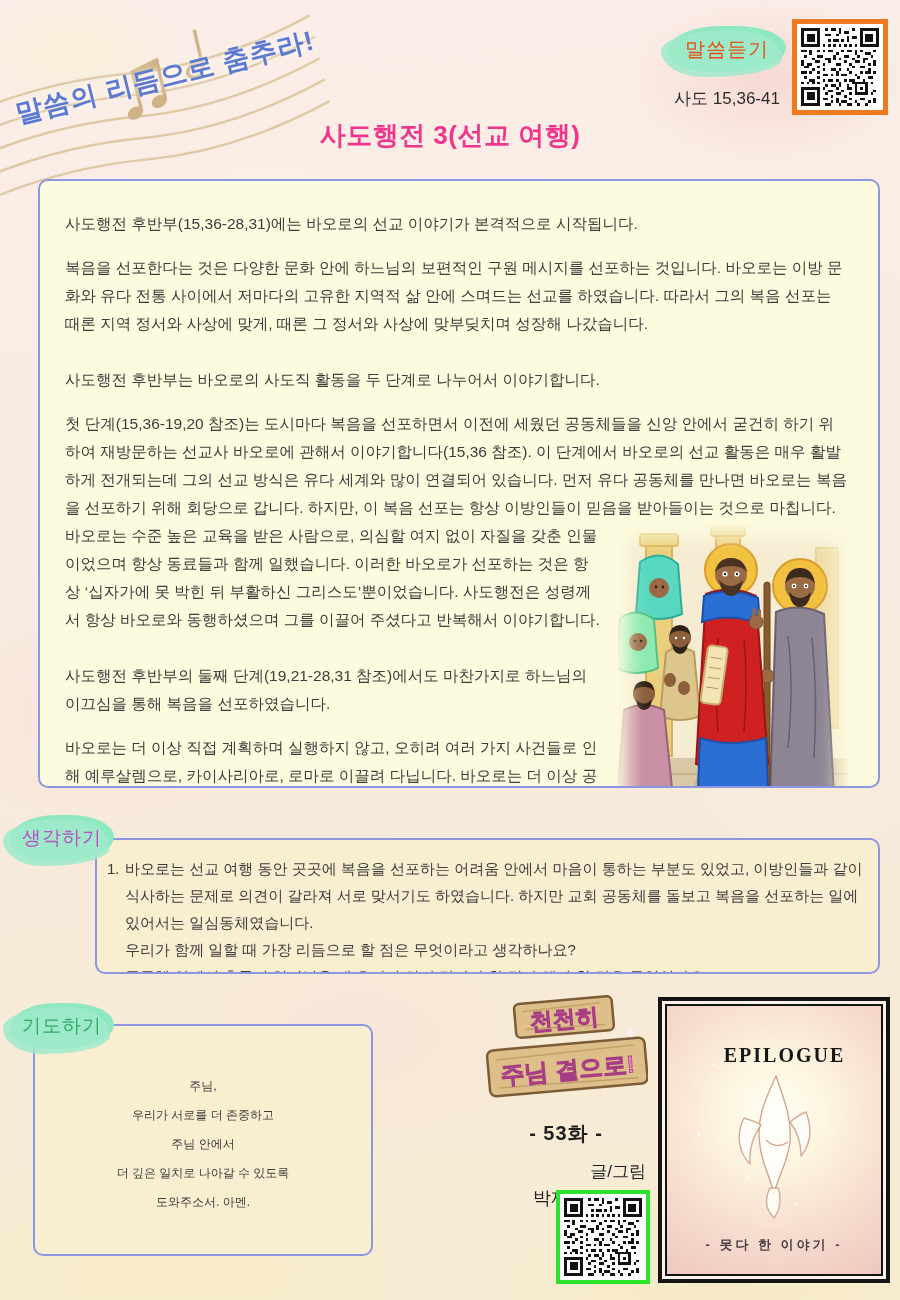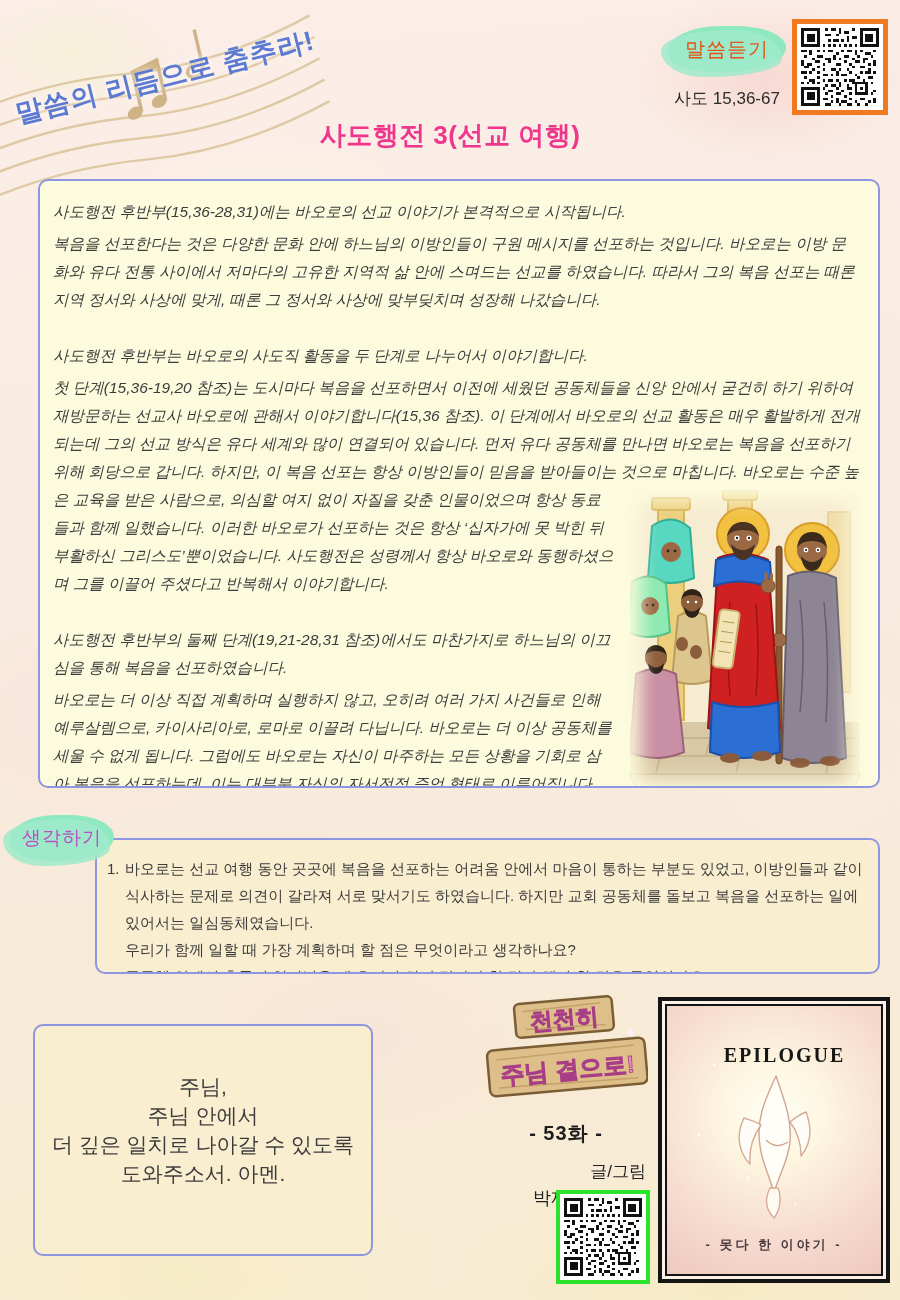--- a/index.html
+++ b/index.html
@@ -40,31 +40,31 @@
   .qr-orange{left:792px;top:19px;width:80px;height:80px;border:5px solid #ef7a1f;}
   .qr-green{left:556px;top:1190px;width:80px;height:80px;border:4px solid #2be32b;}
   .title{position:absolute;left:0;top:118px;width:900px;margin:0;text-align:center;
     font-size:26px;font-weight:800;color:#f0368c;letter-spacing:0.5px;}
   
   .box{position:absolute;border:2px solid #8d96e0;border-radius:10px;box-sizing:border-box;
     color:#3c3c3c;overflow:hidden;}
   .box-learn{left:38px;top:179px;width:842px;height:609px;background:#fdfbdd;
     padding:13px 14px 0 9px;font-size:15.5px;line-height:28px;}
   .box-learn .block{margin-bottom:28px;}
-  .box-learn p{margin:4px;font-style:italic;}
+  .box-learn p{margin:16px;}
   .illu{position:relative;float:right;width:230px;height:300px;margin:4px 0 6px 14px;
     border-radius:18px;overflow:hidden;}
   .illu::after{content:"";position:absolute;inset:0;border-radius:18px;
     box-shadow:inset 0 0 18px 10px #fdfbdd;}
   .box-think{left:95px;top:838px;width:785px;height:136px;background:#faeed0;
     padding:15px 14px 0 10px;font-size:15px;line-height:27px;}
   .qitem{display:flex;}
   .qnum{flex:0 0 18px;}
   .box-pray{left:33px;top:1024px;width:340px;height:232px;background:#faeed0;
-    text-align:center;padding-top:46px;font-size:21px;line-height:29px;}
+    text-align:center;padding-top:46px;font-size:12px;line-height:29px;}
   
   .series{position:absolute;left:480px;top:994px;width:172px;text-align:center;}
   .episode{margin-top:6px;font-weight:800;font-size:20px;color:#1e1e1e;letter-spacing:1px;}
   .credits{margin-top:12px;text-align:right;padding-right:6px;font-size:17px;
     color:#1e1e1e;line-height:26px;}
   .credit-name{font-size:18px;}
   
   .ep{position:absolute;left:658px;top:997px;width:232px;height:286px;
     background:#141414;padding:4px;box-sizing:border-box;}
   .ep-mid{background:#fbf1e8;padding:3px;height:100%;box-sizing:border-box;}
@@ -127,33 +127,33 @@
         <rect x="222.5" y="36" width="3.4" height="40"></rect>
       </g>
     </g>
   </svg>
 
   <div class="slogan">말씀의 리듬으로 춤추라!</div>
 
   <div class="badge badge-listen">
     <span>말씀듣기</span>
   </div>
-  <div class="scripture">사도 15,36-67</div>
+  <div class="scripture">사도 15,36-41</div>
   <div class="qr qr-orange">
     <svg viewBox="-0.5 -0.5 30 30">
         <use href="#qr-pattern"></use>
       </svg>
   </div>
 
   <h1 class="title">사도행전 3(선교 여행)</h1>
 
   <div class="box box-learn">
     <div class="block">
       <p>사도행전 후반부(15,36-28,31)에는 바오로의 선교 이야기가 본격적으로 시작됩니다.</p>
-      <p>복음을 선포한다는 것은 다양한 문화 안에 하느님의 이방인들이 구원 메시지를 선포하는 것입니다. 바오로는 이방 문화와 유다 전통 사이에서 저마다의 고유한 지역적 삶 안에 스며드는 선교를 하였습니다. 따라서 그의 복음 선포는 때론 지역 정서와 사상에 맞게, 때론 그 정서와 사상에 맞부딪치며 성장해 나갔습니다.</p>
+      <p>복음을 선포한다는 것은 다양한 문화 안에 하느님의 보편적인 구원 메시지를 선포하는 것입니다. 바오로는 이방 문화와 유다 전통 사이에서 저마다의 고유한 지역적 삶 안에 스며드는 선교를 하였습니다. 따라서 그의 복음 선포는 때론 지역 정서와 사상에 맞게, 때론 그 정서와 사상에 맞부딪치며 성장해 나갔습니다.</p>
     </div>
     <div class="block">
       <p>사도행전 후반부는 바오로의 사도직 활동을 두 단계로 나누어서 이야기합니다.</p>
       <p><span>첫 단계(15,36-19,20 참조)는 도시마다 복음을 선포하면서 이전에 세웠던 공동체들을 신앙 안에서 굳건히 하기 위하여 재방문하는 선교사 바오로에 관해서 이야기합니다(15,36 참조). 이 단계에서 바오로의 선교 활동은 매우 활발하게 전개되는데 그의 선교 방식은 유다 세계와 많이 연결되어 있습니다. 먼저 유다 공동체를 만나면 바오로는 복음을 선포하기 위해 회당으로 갑니다. 하지만, 이 복음 선포는 항상 이방인들이 믿음을 받아들이는 것으로 </span><span class="illu"><svg width="230" height="300" viewBox="0 0 230 300">
           <rect width="230" height="300" fill="#f6ecd2"></rect>
           <g fill="#eccf7d" stroke="#d8b255" stroke-width="2">
             <rect x="28" y="18" width="26" height="212"></rect>
             <rect x="22" y="8" width="38" height="12" rx="3"></rect>
             <rect x="98" y="8" width="24" height="150"></rect>
             <rect x="93" y="0" width="34" height="10" rx="3"></rect>
@@ -243,31 +243,33 @@
       <p>바오로는 더 이상 직접 계획하며 실행하지 않고, 오히려 여러 가지 사건들로 인해 예루살렘으로, 카이사리아로, 로마로 이끌려 다닙니다. 바오로는 더 이상 공동체를 세울 수 없게 됩니다. 그럼에도 바오로는 자신이 마주하는 모든 상황을 기회로 삼아 복음을 선포하는데, 이는 대부분 자신의 자서전적 증언 형태로 이루어집니다. 사도행전은 바오로가 로마에 도착하여 머무는 장면으로 마무리됩니다. 바오로는 로마의 감옥에 갇혔지만 그래도 여전히 이스라엘의 희망이자 모든 민족을 위한 구원인 그리스도를 선포합니다.</p>
     </div>
   </div>
 
   <div class="badge badge-think">생각하기</div>
   <div class="box box-think">
     <div class="qitem">
       <span class="qnum">1.</span>
       <span class="qtext">
         <span>바오로는 선교 여행 동안 곳곳에 복음을 선포하는 어려움 안에서 마음이 통하는 부분도 있었고, 이방인들과 같이 식사하는 문제로 의견이 갈라져 서로 맞서기도 하였습니다. 하지만 교회 공동체를 돌보고 복음을 선포하는 일에 있어서는 일심동체였습니다.</span>
-        <div>우리가 함께 일할 때 가장 계획하며 할 점은 무엇이라고 생각하나요?</div>
+        <div>우리가 함께 일할 때 가장 리듬으로 할 점은 무엇이라고 생각하나요?</div>
       </span>
     </div>
     <div class="qitem">
       <span class="qnum">2.</span>
       <span class="qtext">공동체 안에서 충돌이 일어났을 때 우리가 하지 말아야 할 것과 해야 할 것은 무엇인가요?</span>
     </div>
   </div>
 
+  <div class="badge badge-pray">기도하기</div>
   <div class="box box-pray">
     <div>주님,</div>
+    <div>우리가 서로를 더 존중하고</div>
     <div>주님 안에서</div>
     <div>더 깊은 일치로 나아갈 수 있도록</div>
     <div>도와주소서. 아멘.</div>
   </div>
 
   <div class="series">
     <svg width="164" height="116" viewBox="0 0 164 116">
       <g transform="rotate(-5 82 58)">
         <rect x="34" y="6" width="98" height="34" rx="5" fill="#debf8a" stroke="#7a5d35" stroke-width="2.5"></rect>
         <line x1="42" y1="14" x2="120" y2="12" stroke="#c3a268" stroke-width="1.5"></line>

